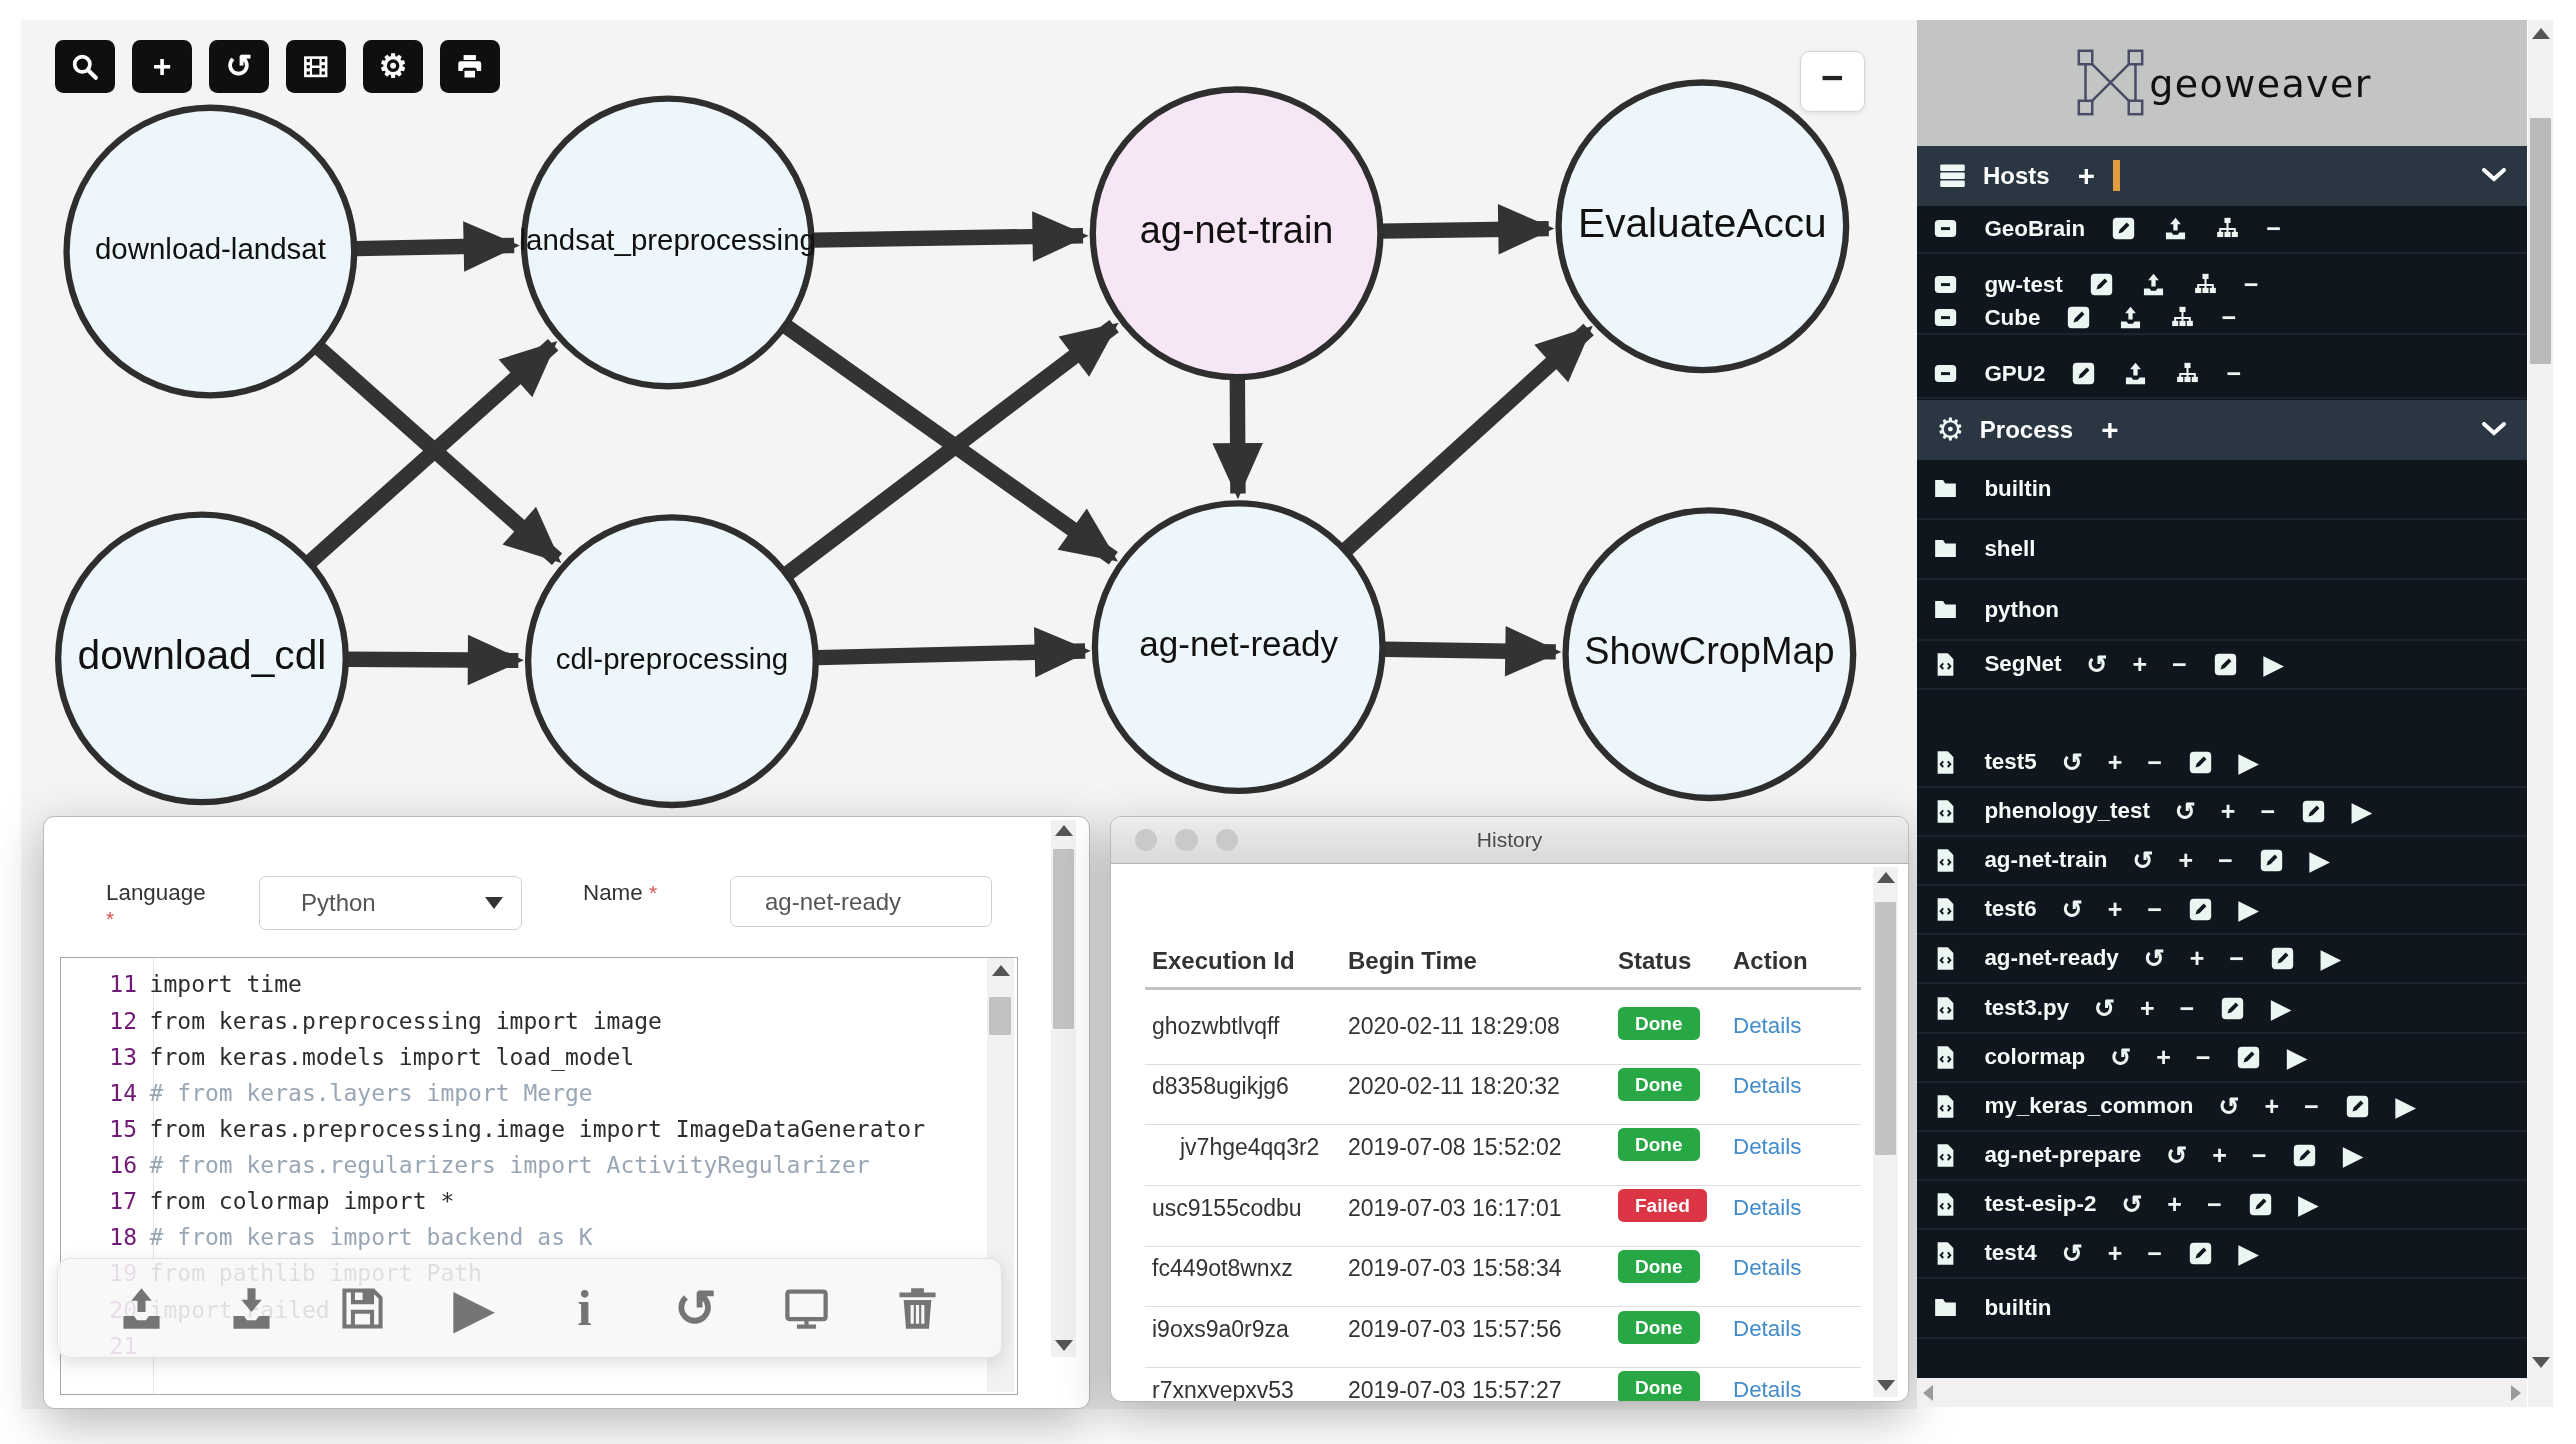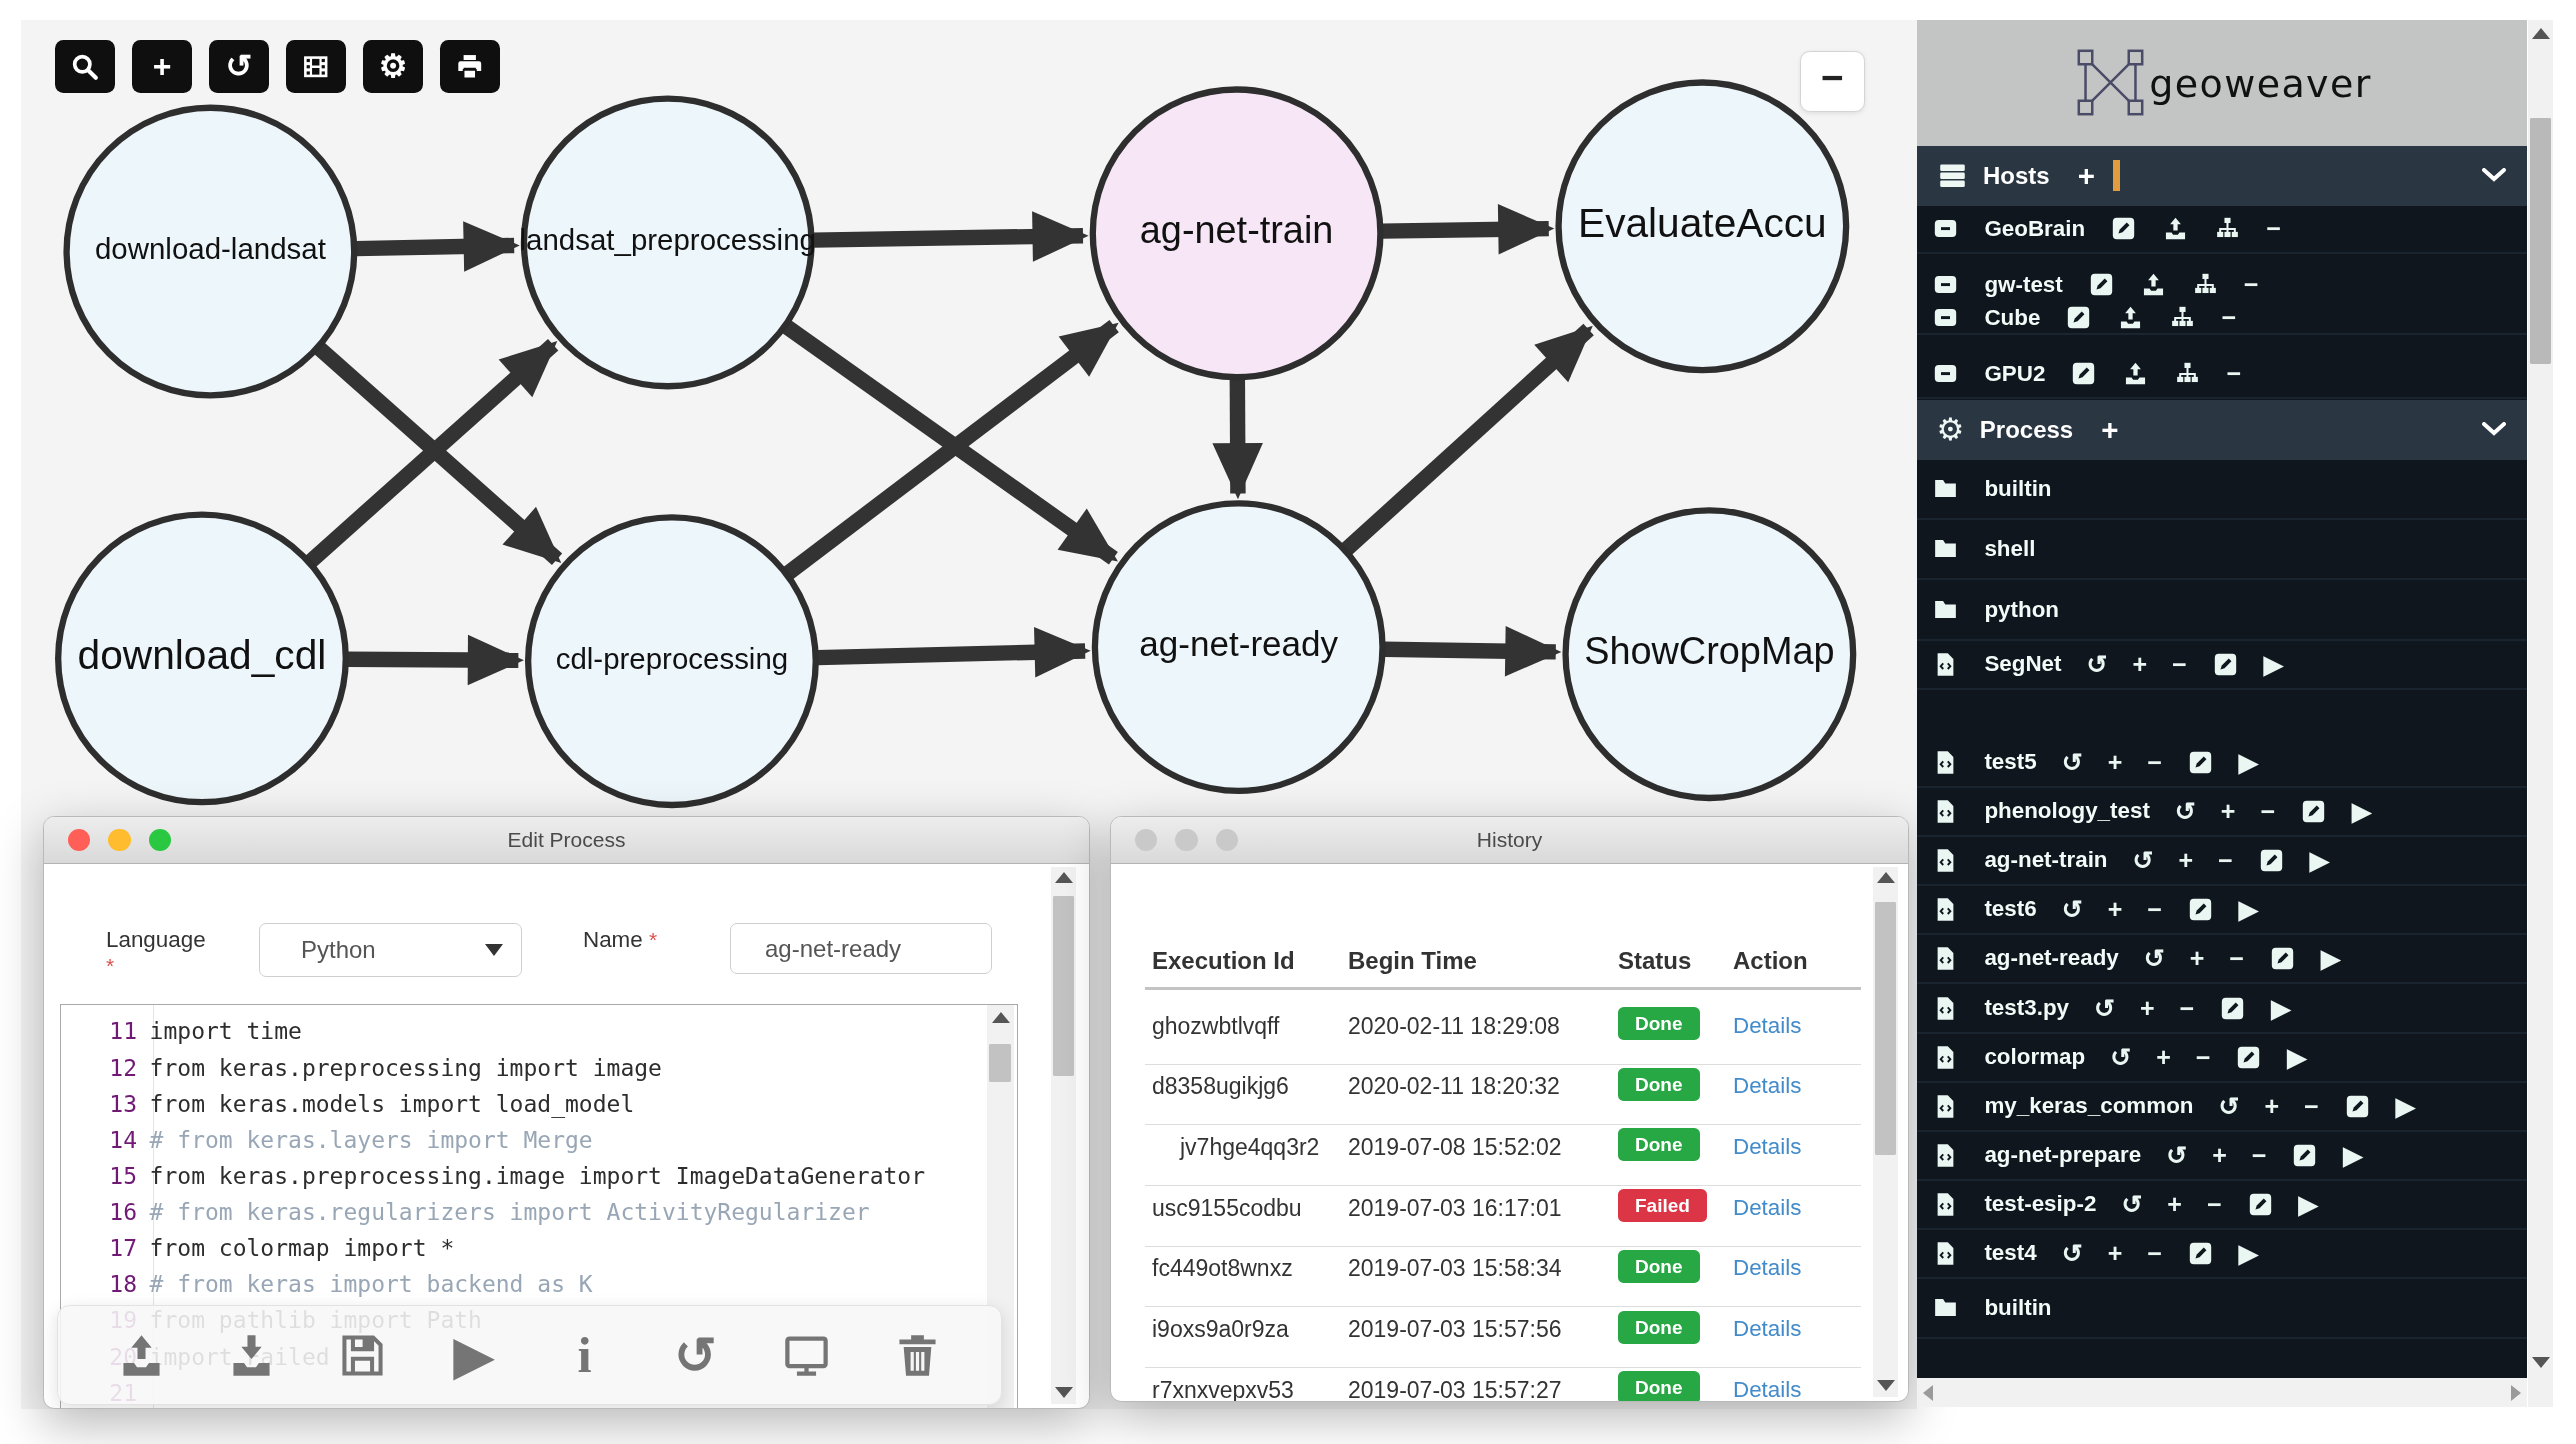--- a/index.html
+++ b/index.html
@@ -170,28 +170,20 @@
             <path d="M7 14.5h10v7H7z" stroke="#0f0f0f" stroke-width="1.4"></path>
           </svg>
         </div>
       </div>
     <div id="zoom-out-btn">
       <span>−</span>
     </div>
   </div>
 
   <div class="win" id="edit-win" style="left:43px;top:816px;width:1045px;height:591px;">
-    <div class="titlebar">
-      <div class="lights">
-        <div class="light l-red"></div>
-        <div class="light l-yellow"></div>
-        <div class="light l-green"></div>
-      </div>
-      <div class="title">Edit Process</div>
-    </div>
     <div style="position:relative;width:100%;height:543px;">
       <div class="form-label" style="left:62px;top:63px;">
         <span>Language</span><br>
         <span class="req">*</span>
       </div>
       <div class="selectbox" style="left:215px;top:59px;width:202px;height:52px;">
         <span>Python</span>
         <span class="caret"></span>
       </div>
       <div class="form-label" style="left:539px;top:63px;">

